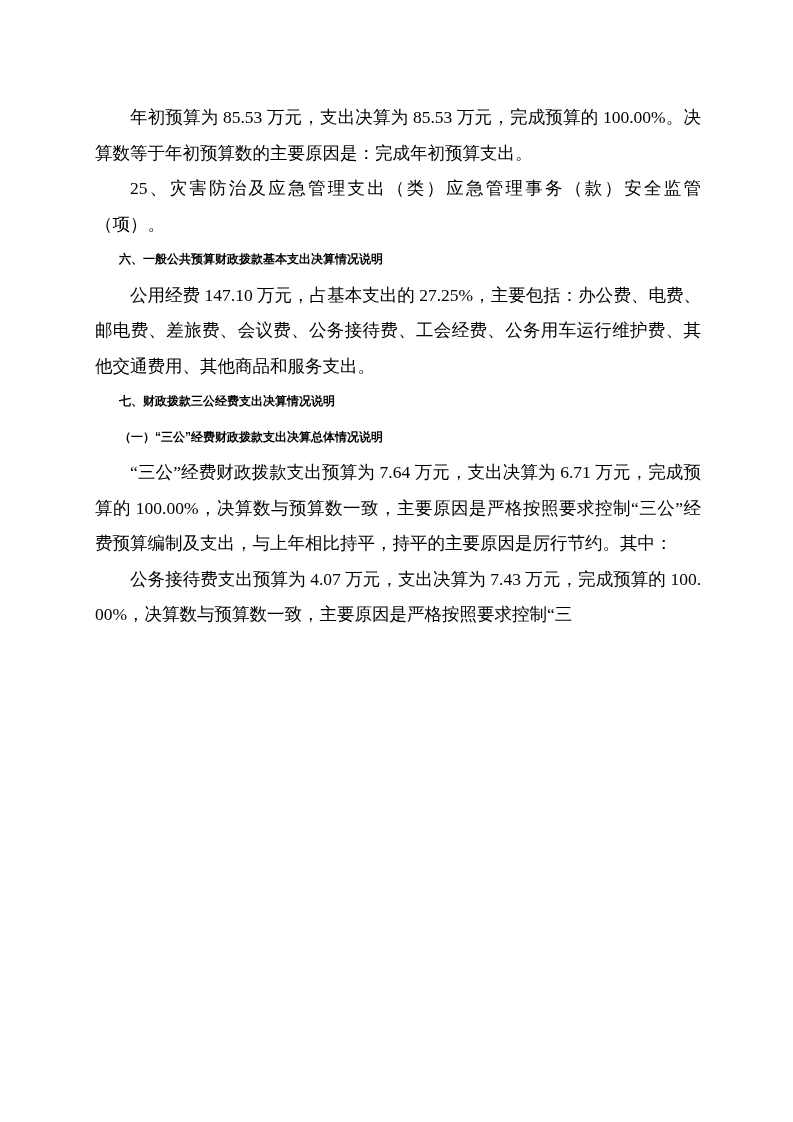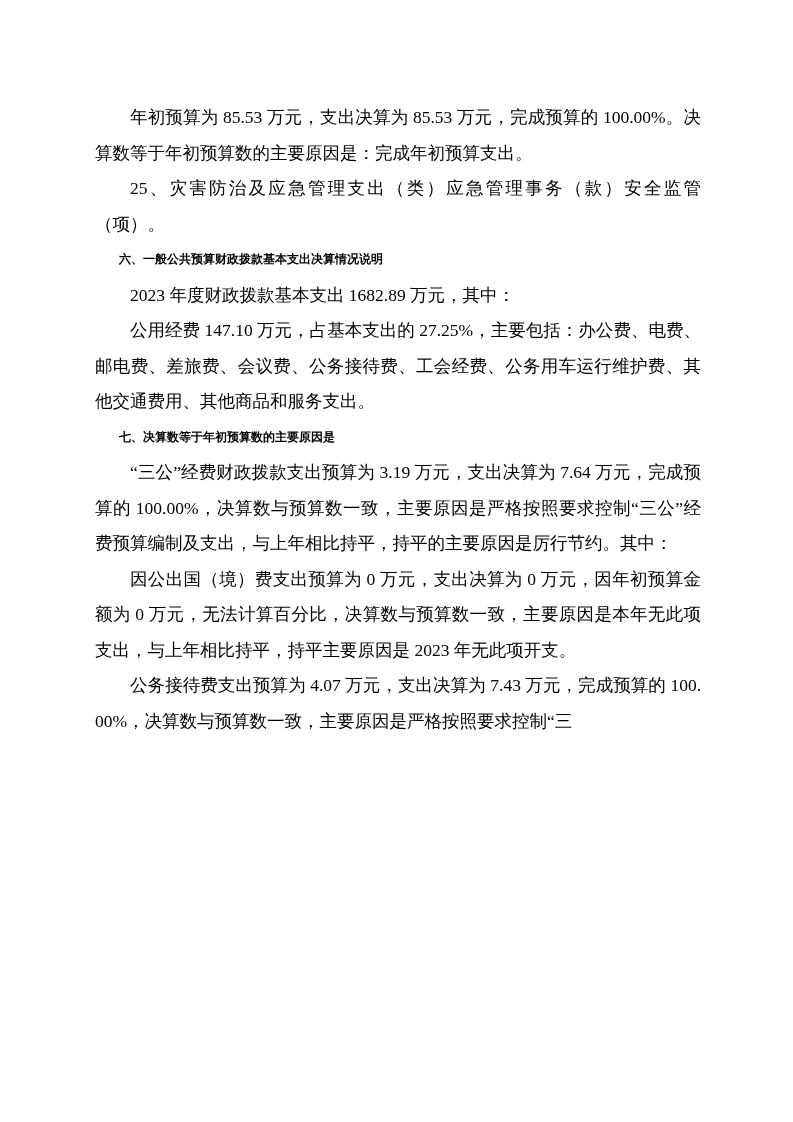--- a/index.html
+++ b/index.html
@@ -37,19 +37,18 @@
     word-break: break-all;
   }
 </style>
 </head>
 <body>
 
 <div class="page">
   <p class="body-para">年初预算为 85.53 万元，支出决算为 85.53 万元，完成预算的 100.00%。决算数等于年初预算数的主要原因是：完成年初预算支出。</p>
   <p class="body-para">25、灾害防治及应急管理支出（类）应急管理事务（款）安全监管（项）。</p>
   <h2 class="section-heading">六、一般公共预算财政拨款基本支出决算情况说明</h2>
-  <p class="body-para">2023 年度财政拨款基本支出 1682.89 万元，其中：</p>
   <p class="body-para">公用经费 147.10 万元，占基本支出的 27.25%，主要包括：办公费、电费、邮电费、差旅费、会议费、公务接待费、工会经费、公务用车运行维护费、其他交通费用、其他商品和服务支出。</p>
-  <h2 class="section-heading">七、决算数等于年初预算数的主要原因是</h2>
-  <p class="body-para">“三公”经费财政拨款支出预算为 3.19 万元，支出决算为 7.64 万元，完成预算的 100.00%，决算数与预算数一致，主要原因是严格按照要求控制“三公”经费预算编制及支出，与上年相比持平，持平的主要原因是厉行节约。其中：</p>
-  <p class="body-para">因公出国（境）费支出预算为 0 万元，支出决算为 0 万元，因年初预算金额为 0 万元，无法计算百分比，决算数与预算数一致，主要原因是本年无此项支出，与上年相比持平，持平主要原因是 2023 年无此项开支。</p>
+  <h2 class="section-heading">七、财政拨款三公经费支出决算情况说明</h2>
+  <h3 class="section-heading">（一）“三公”经费财政拨款支出决算总体情况说明</h3>
+  <p class="body-para">“三公”经费财政拨款支出预算为 7.64 万元，支出决算为 6.71 万元，完成预算的 100.00%，决算数与预算数一致，主要原因是严格按照要求控制“三公”经费预算编制及支出，与上年相比持平，持平的主要原因是厉行节约。其中：</p>
   <p class="body-para">公务接待费支出预算为 4.07 万元，支出决算为 7.43 万元，完成预算的 100.00%，决算数与预算数一致，主要原因是严格按照要求控制“三</p>
 </div>
 
 </body></html>

